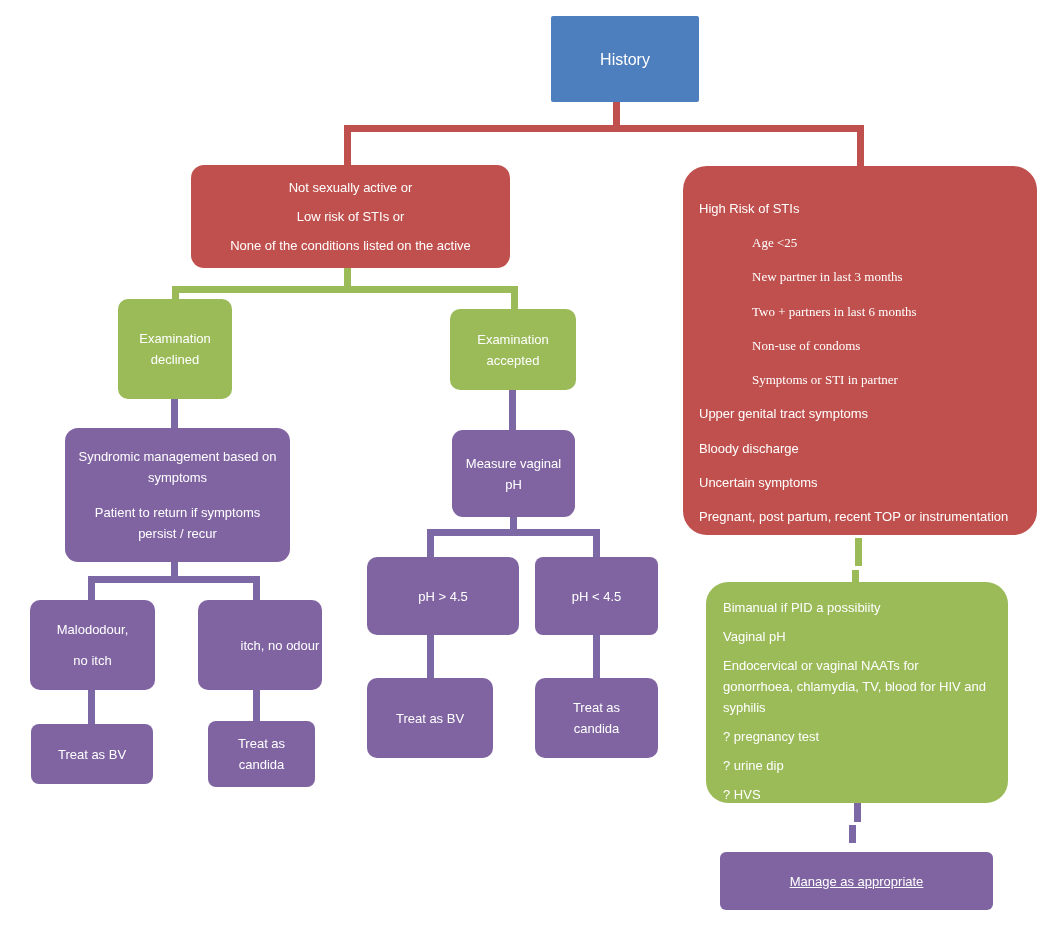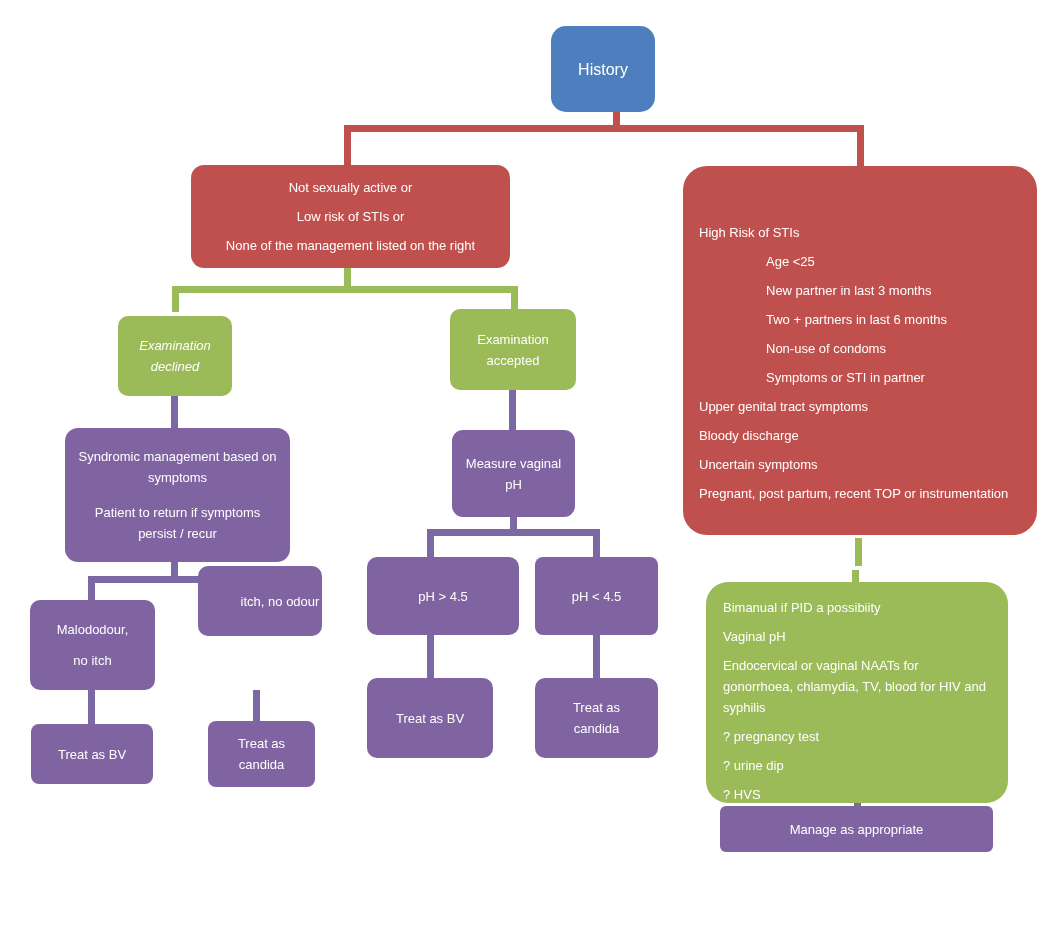--- a/index.html
+++ b/index.html
@@ -27,44 +27,44 @@
   .red    { background: #c0504d; }
   .green  { background: #9bbb59; }
   .purple { background: #8064a2; }
 
   .conn { position: absolute; }
   .conn.c-red    { background: #c0504d; }
   .conn.c-green  { background: #9bbb59; }
   .conn.c-purple { background: #7c68a4; }
 
   
-  .n-history   { left: 551px; top: 26px;  width: 104px; height: 86px;  border-radius: 15px; font-size: 16px; }
+  .n-history   { left: 551px; top: 16px;  width: 148px; height: 86px;  border-radius: 2px; font-size: 16px; }
   .n-lowrisk   { left: 191px; top: 165px; width: 319px; height: 103px; border-radius: 13px; gap: 8px; padding: 0 26px; }
   .n-highrisk  { left: 683px; top: 166px; width: 354px; height: 369px; border-radius: 24px;
-                 align-items: flex-start; justify-content: center; text-align: left;
+                 align-items: flex-start; justify-content: space-between; text-align: left;
                  padding: 32px 24px 0 16px; }
   .n-highrisk .li { margin-bottom: 8px; }
-  .n-highrisk .sub { margin-left: 67px; }
-  .n-examdecl  { left: 118px; top: 316px; width: 114px; height: 80px; border-radius: 10px; padding: 0 8px; font-style: italic; }
+  .n-highrisk .sub { margin-left: 53px; font-family: Liberation Serif, serif; }
+  .n-examdecl  { left: 118px; top: 299px; width: 114px; height: 100px; border-radius: 10px; padding: 0 8px; }
   .n-examacc   { left: 450px; top: 309px; width: 126px; height: 81px; border-radius: 10px; padding: 0 8px; }
   .n-syndromic { left: 65px;  top: 428px; width: 225px; height: 134px; border-radius: 13px; gap: 14px; padding: 0 11px; }
   .n-measureph { left: 452px; top: 430px; width: 123px; height: 87px; border-radius: 11px; padding: 0 10px; }
   .n-malodour  { left: 30px;  top: 600px; width: 125px; height: 90px; border-radius: 10px; gap: 10px; }
-  .n-itch      { left: 198px; top: 566px; width: 124px; height: 70px; border-radius: 10px; white-space: nowrap; padding-left: 40px; }
+  .n-itch      { left: 198px; top: 600px; width: 124px; height: 90px; border-radius: 10px; white-space: nowrap; padding-left: 40px; }
   .n-bvleft    { left: 31px;  top: 724px; width: 122px; height: 60px; border-radius: 8px; }
   .n-candleft  { left: 208px; top: 721px; width: 107px; height: 66px; border-radius: 8px; padding: 0 14px; }
   .n-phhigh    { left: 367px; top: 557px; width: 152px; height: 78px; border-radius: 10px; }
   .n-phlow     { left: 535px; top: 557px; width: 123px; height: 78px; border-radius: 8px; }
   .n-bvmid     { left: 367px; top: 678px; width: 126px; height: 80px; border-radius: 10px; }
   .n-candmid   { left: 535px; top: 678px; width: 123px; height: 80px; border-radius: 10px; padding: 0 22px; }
   .n-invest    { left: 706px; top: 582px; width: 302px; height: 221px; border-radius: 22px;
                  align-items: flex-start; justify-content: flex-start; text-align: left;
                  padding: 15px 16px 0 17px; }
   .n-invest .li { margin-bottom: 8px; }
-  .n-manage    { left: 720px; top: 806px; width: 273px; height: 46px; border-radius: 6px; }
+  .n-manage    { left: 720px; top: 852px; width: 273px; height: 58px; border-radius: 6px; text-decoration: underline; }
 </style>
 </head>
 <body>
 
 <div id="canvas">
 
   <div class="conn c-red" style="left:613px; top:96px;  width:7px;  height:33px;"></div>
   <div class="conn c-red" style="left:344px; top:125px; width:520px; height:7px;"></div>
   <div class="conn c-red" style="left:344px; top:125px; width:7px;  height:41px;"></div>
   <div class="conn c-red" style="left:857px; top:125px; width:7px;  height:41px;"></div>
@@ -95,21 +95,21 @@
   <div class="conn c-purple" style="left:854px; top:803px; width:7px; height:19px;"></div>
   <div class="conn c-purple" style="left:849px; top:825px; width:7px; height:18px;"></div>
 
   <div class="node blue n-history">
     <span>History</span>
   </div>
 
   <div class="node red n-lowrisk">
     <div>Not sexually active or</div>
     <div>Low risk of STIs or</div>
-    <div>None of the management listed on the right</div>
+    <div>None of the conditions listed on the active</div>
   </div>
 
   <div class="node red n-highrisk">
     <div class="li">High Risk of STIs</div>
     <div class="li sub">Age &lt;25</div>
     <div class="li sub">New partner in last 3 months</div>
     <div class="li sub">Two + partners in last 6 months</div>
     <div class="li sub">Non-use of condoms</div>
     <div class="li sub">Symptoms or STI in partner</div>
     <div class="li">Upper genital tract symptoms</div>

